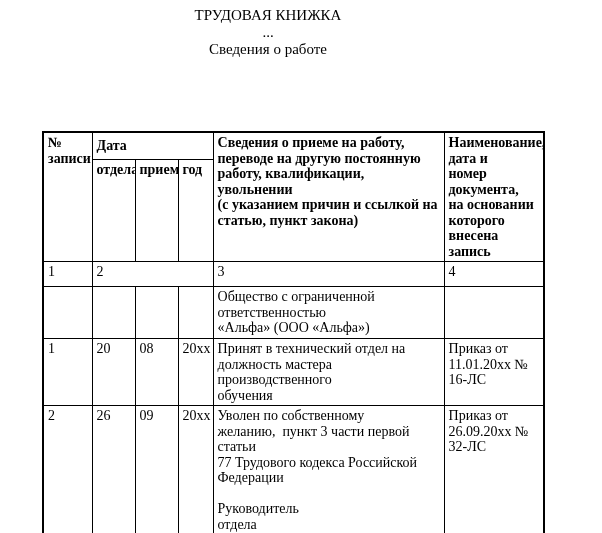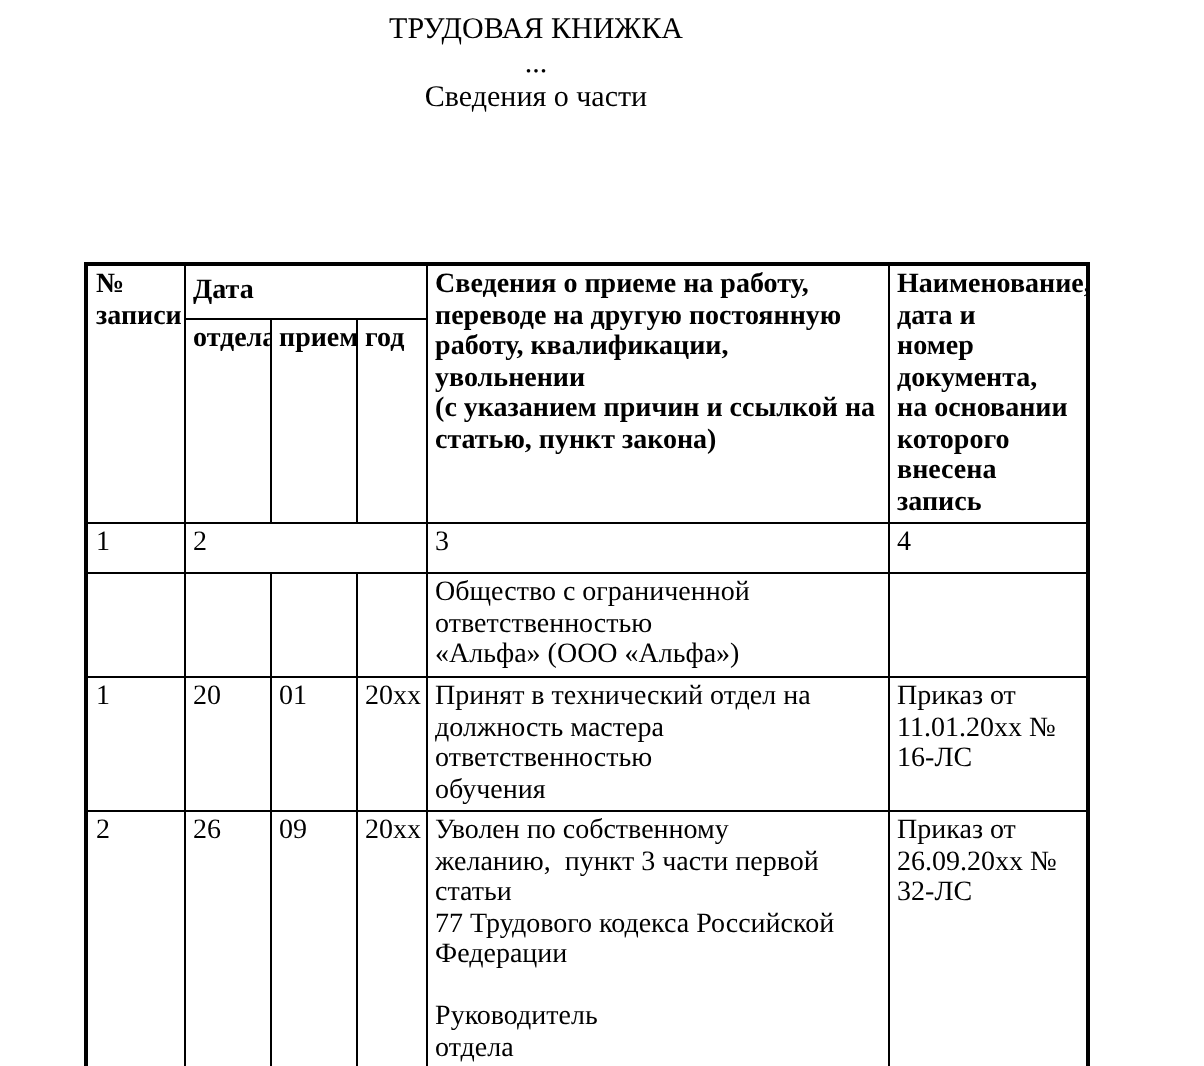--- a/index.html
+++ b/index.html
@@ -56,21 +56,21 @@
   tr.r-rec2 { height: 130px; }
 </style>
 </head>
 <body>
 
 <div class="page">
 
   <div class="doc-title">
     <div class="t-line">ТРУДОВАЯ КНИЖКА</div>
     <div class="t-line">...</div>
-    <div class="t-line">Сведения о части</div>
+    <div class="t-line">Сведения о работе</div>
   </div>
 
   <table class="record-table">
     <colgroup>
       <col style="width:49px">
       <col style="width:43px">
       <col style="width:43px">
       <col style="width:35px">
       <col style="width:231px">
       <col style="width:100px">
@@ -110,24 +110,24 @@
         <td></td>
         <td></td>
         <td>Общество с ограниченной
 ответственностью
 «Альфа» (ООО «Альфа»)</td>
         <td></td>
       </tr>
       <tr class="r-rec1">
         <td>1</td>
         <td>20</td>
-        <td>01</td>
+        <td>08</td>
         <td>20хх</td>
         <td>Принят в технический отдел на
-должность мастера ответственностью
+должность мастера производственного
 обучения</td>
         <td>Приказ от
 11.01.20хх №
 16-ЛС</td>
       </tr>
       <tr class="r-rec2">
         <td>2</td>
         <td>26</td>
         <td>09</td>
         <td>20хх</td>

